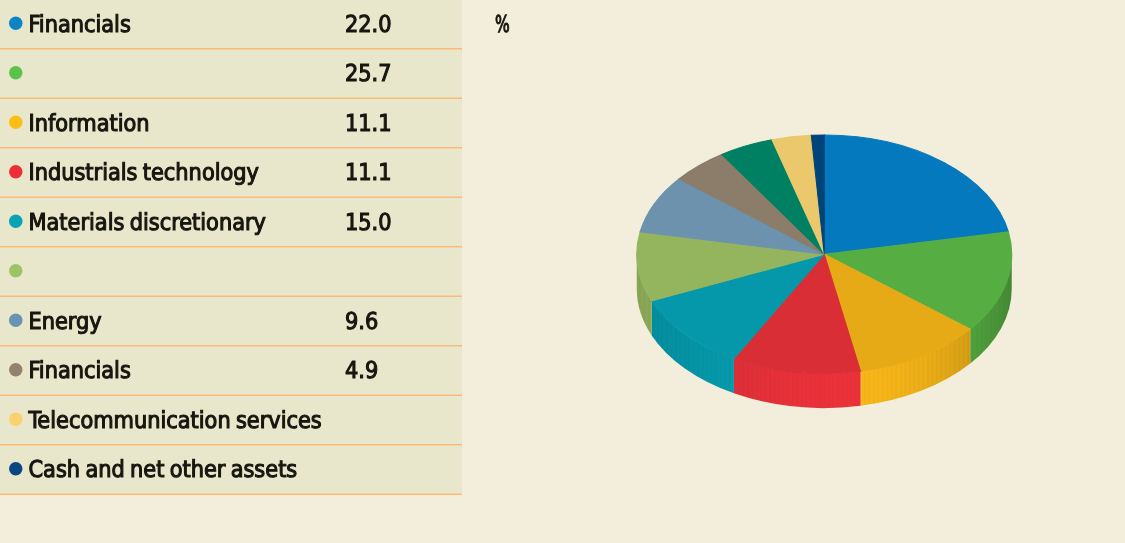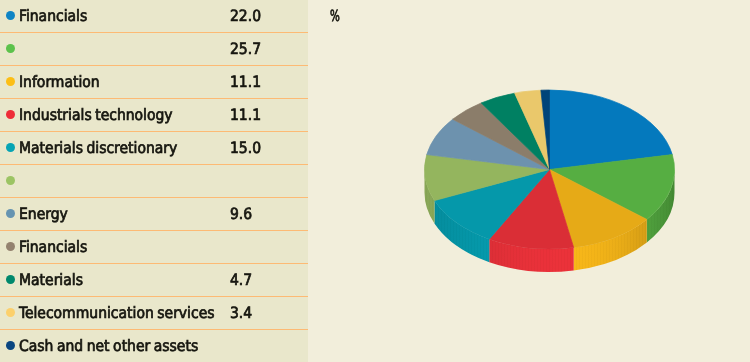--- a/index.html
+++ b/index.html
@@ -74,34 +74,28 @@
     <div class="lrow">
       <span class="lbullet" style="background-color: rgb(102, 148, 177);"></span>
       <span class="llabel">Energy</span>
       <span class="lvalue">9.6</span>
       <span class="lunit"></span>
     </div>
 
     <div class="lrow">
       <span class="lbullet" style="background-color: rgb(148, 130, 111);"></span>
       <span class="llabel">Financials</span>
-      <span class="lunit"></span>
-    </div>
-
-    <div class="lrow">
-      <span class="lbullet" style="background-color: rgb(0, 136, 108);"></span>
-      <span class="llabel">Materials</span>
-      <span class="lvalue">4.7</span>
-      <span class="lunit"></span>
-    </div>
+      <span class="lvalue">4.9</span>
+      <span class="lunit"></span>
+    </div>
+
 
     <div class="lrow">
       <span class="lbullet" style="background-color: rgb(252, 208, 108);"></span>
       <span class="llabel">Telecommunication services</span>
-      <span class="lvalue">3.4</span>
       <span class="lunit"></span>
     </div>
 
     <div class="lrow">
       <span class="lbullet" style="background-color: rgb(10, 70, 128);"></span>
       <span class="llabel">Cash and net other assets</span>
       <span class="lunit"></span>
     </div>
 
   </div>

